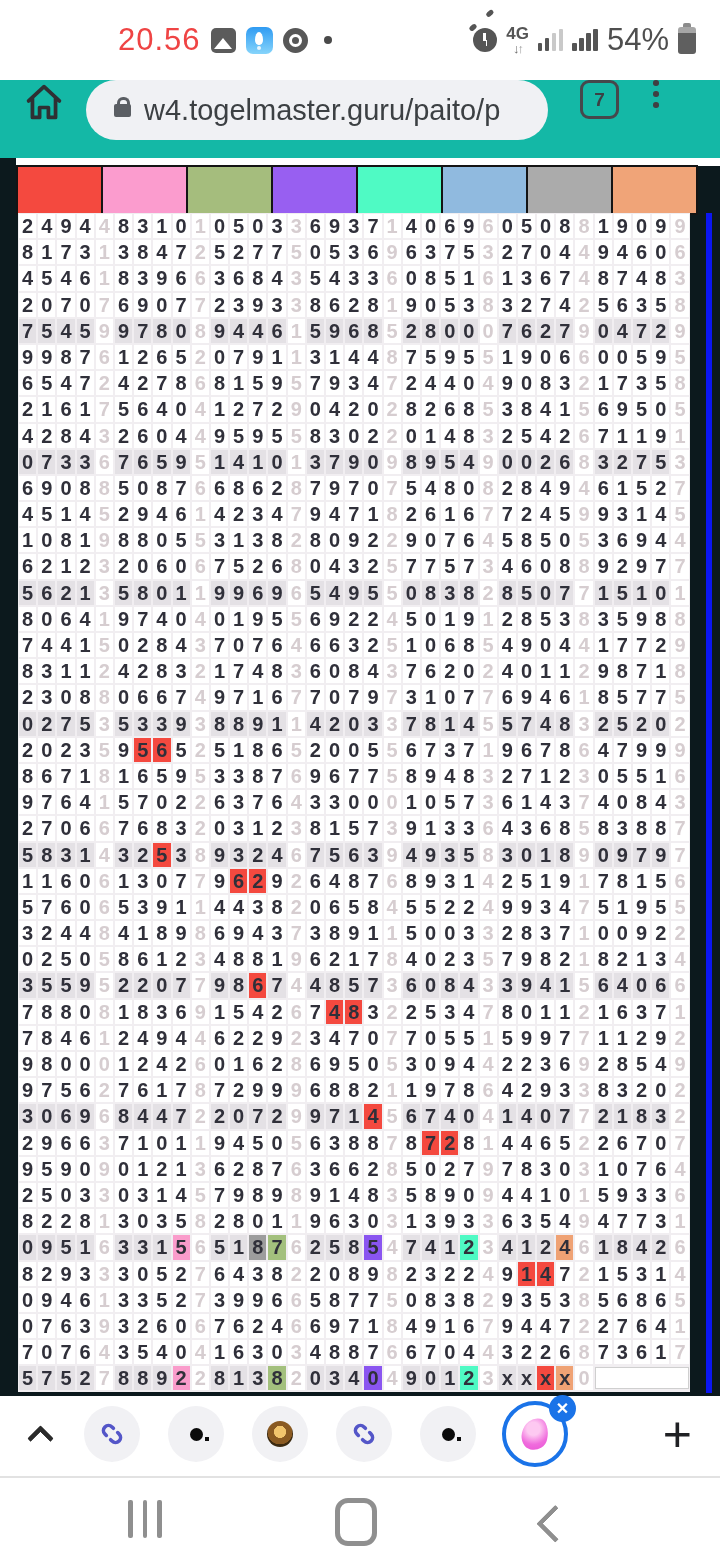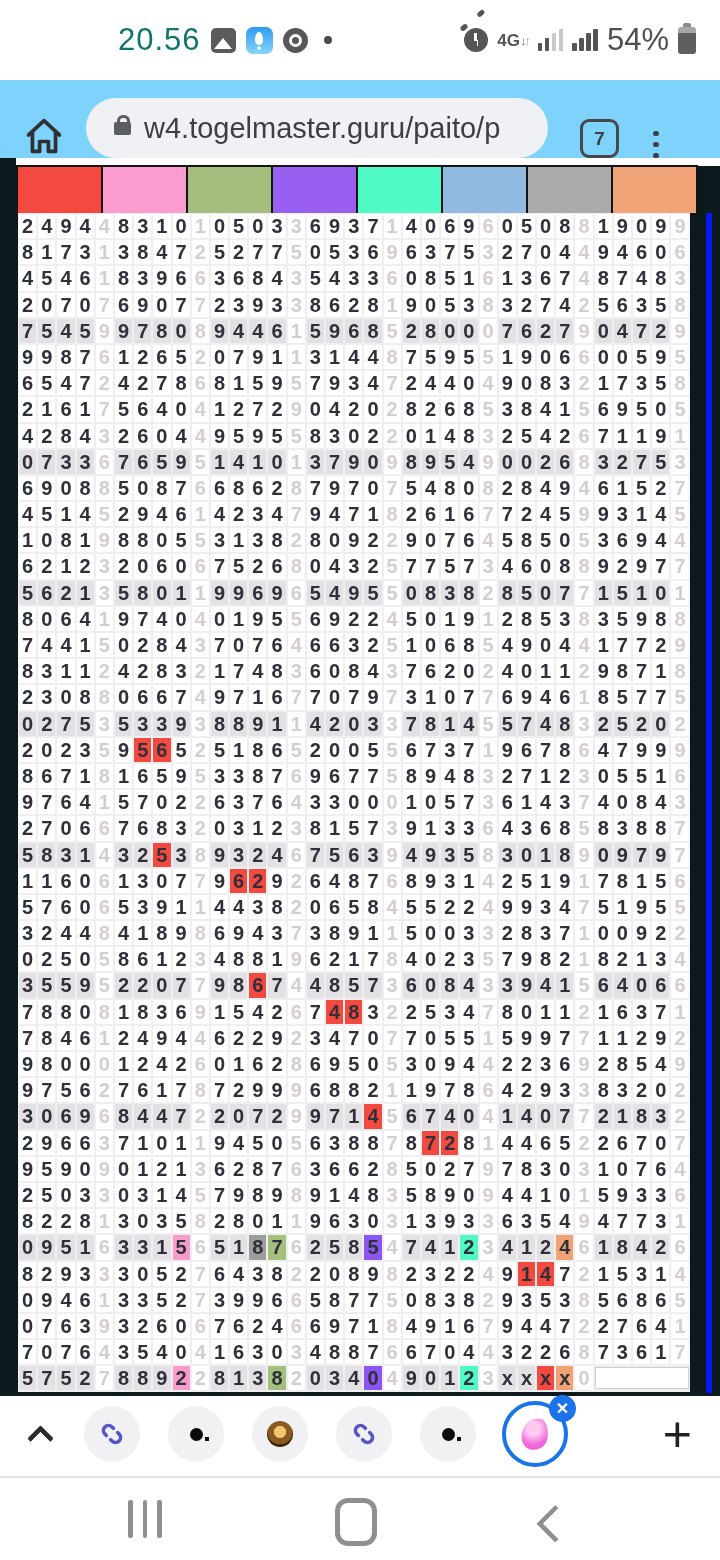--- a/index.html
+++ b/index.html
@@ -3,55 +3,55 @@
 <meta charset="utf-8">
 <style>
   html,body{margin:0;padding:0;}
   body{width:720px;height:1560px;position:relative;background:#fff;
        font-family:"Liberation Sans",sans-serif;overflow:hidden;}
 
   
   .status-bar{position:absolute;top:0;left:0;width:720px;height:80px;background:#fff;
               display:flex;align-items:center;}
   .sb-left{display:flex;align-items:center;margin-left:118px;gap:10px;}
-  .time{font-size:31px;color:#0f766e;letter-spacing:1px;}
+  .time{font-size:31px;color:#ef4444;letter-spacing:1px;}
   .ic-gallery{width:25px;height:25px;background:#5b5b5b;border-radius:5px;position:relative;overflow:hidden;}
   .ic-gallery:after{content:"";position:absolute;bottom:4px;left:3px;
       border-left:9px solid transparent;border-right:9px solid transparent;border-bottom:11px solid #fff;}
   .ic-rocket{width:27px;height:27px;border-radius:7px;background:linear-gradient(#2f9bf2,#86d4fb);
       position:relative;}
   .ic-rocket:after{content:"";position:absolute;left:9.5px;top:5px;width:8px;height:13px;background:#fff;
       border-radius:50% 50% 45% 45%/62% 62% 38% 38%;}
   .ic-rocket:before{content:"";position:absolute;left:11.5px;top:19px;width:4px;height:4px;background:#e8f6ff;border-radius:50%;}
   .ic-opera{width:13px;height:13px;border:6px solid #575757;border-radius:50%;position:relative;}
   .ic-opera:after{content:"";position:absolute;left:3px;top:3px;width:7px;height:7px;background:#575757;border-radius:50%;}
   .ic-dot{width:8px;height:8px;background:#4a4a4a;border-radius:50%;margin-left:6px;}
   .sb-right{display:flex;align-items:center;margin-left:auto;margin-right:24px;gap:9px;}
   .ic-alarm{width:24px;height:24px;background:#555;border-radius:50%;position:relative;}
   .ic-alarm:before{content:"";position:absolute;left:-4px;top:-3px;width:8px;height:5px;background:#555;
       border-radius:3px;transform:rotate(-40deg);box-shadow:22px 0 0 #555;}
   .ic-alarm:after{content:"";position:absolute;left:10px;top:5px;width:3px;height:8px;background:#fff;
       box-shadow:2px 6px 0 -1px #fff;}
-  .ic-4g{display:flex;align-items:center;line-height:1;}
+  .ic-4g{display:flex;flex-direction:column;align-items:center;line-height:1;}
   .ic-4g .g4{font-size:17px;font-weight:bold;color:#555;}
   .ic-4g .arr{font-size:13px;color:#9a9a9a;letter-spacing:-2px;}
   .ic-4g .arr .dn{color:#6d6d6d;}
   .sigbars{display:flex;align-items:flex-end;gap:2.5px;}
   .sigbars i{display:block;width:4.5px;border-radius:1px;background:#555;}
   .sigbars i.lt{background:#c9c9c9;}
   .b1{height:8px;} .b2{height:13px;} .b3{height:18px;} .b4{height:22px;}
   .pct{font-size:31px;color:#4f4f4f;}
   .ic-batt{width:18px;height:27px;border-radius:3px;position:relative;
       background:linear-gradient(to top,#5f5f5f 76%,#a6a6a6 76%);}
   .ic-batt:before{content:"";position:absolute;top:-4px;left:5px;width:8px;height:4px;background:#8b8b8b;
       border-radius:2px 2px 0 0;}
 
   
-  .url-row{position:absolute;top:80px;left:0;width:720px;height:78px;background:#7dd3fc;
-           display:flex;align-items:flex-end;}
+  .url-row{position:absolute;top:80px;left:0;width:720px;height:78px;background:#14b8a6;
+           display:flex;align-items:flex-start;}
   .home-btn{margin-left:22px;width:44px;height:44px;flex:0 0 auto;}
   .url-pill{margin-left:20px;width:462px;height:60px;background:#f0f1f4;border-radius:32px;
             display:flex;align-items:center;overflow:hidden;flex:0 0 auto;}
   .lock{margin-left:28px;position:relative;width:17px;height:13px;background:#5a5e63;border-radius:2px;flex:0 0 auto;}
   .lock:before{content:"";position:absolute;top:-7px;left:3px;width:7px;height:7px;
       border:3px solid #5a5e63;border-bottom:none;border-radius:6px 6px 0 0;}
   .url-text{margin-left:13px;font-size:29px;color:#3c4043;white-space:nowrap;}
   .tab-btn{margin-left:32px;width:33px;height:33px;border:3.5px solid #46484c;border-radius:9px;
            display:flex;align-items:center;justify-content:center;flex:0 0 auto;}
   .tab-btn span{font-size:19px;font-weight:bold;color:#3c4043;}

